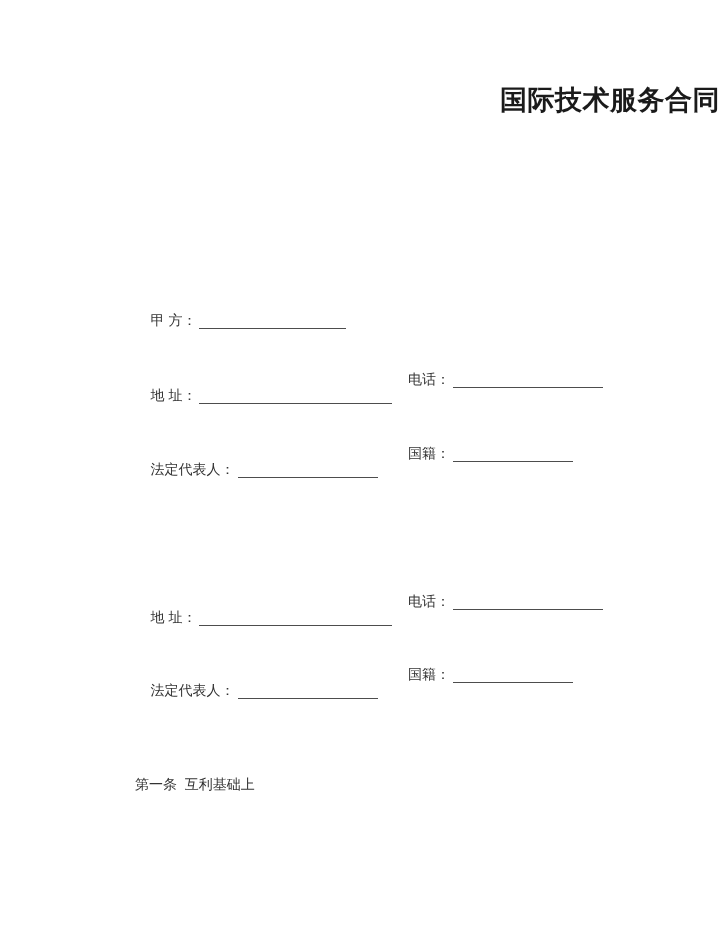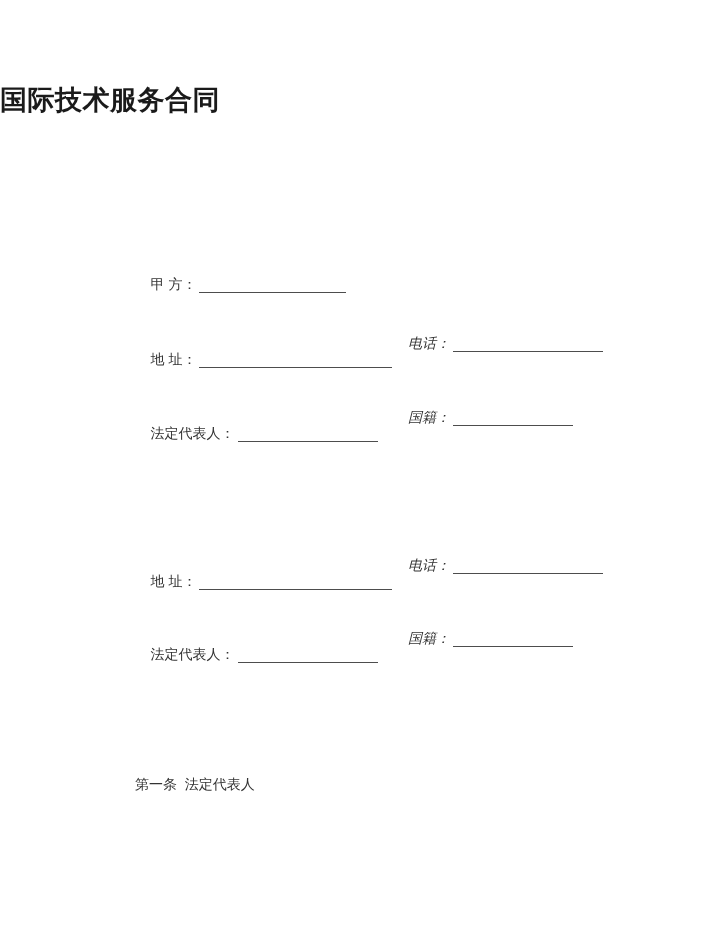--- a/index.html
+++ b/index.html
@@ -25,46 +25,46 @@
     width: 720px;
     height: 931px;
     background: var(--background);
   }
   .title {
     position: absolute;
     top: 84px;
     left: 0;
     right: 0;
     margin: 0;
-    text-align: left;
+    text-align: right;
     font-size: 27px;
     line-height: 32px;
     font-weight: bold;
     color: var(--title);
     letter-spacing: 0.5px;
     white-space: pre;
   }
   .row {
     position: absolute;
     left: 135px;
     font-size: 14px;
     line-height: 16px;
     color: var(--text);
     white-space: pre;
   }
   .col2 {
     position: absolute;
     left: 273px;
     top: 0;
     white-space: pre;
-    font-style: italic;
   }
   .label {
     display: inline-block;
     white-space: pre;
+    margin-top: 36px;
   }
   .blank {
     display: inline-block;
     margin-left: 3px;
     height: 14px;
     border-bottom: 1px solid var(--blank-line);
     vertical-align: -4px;
   }
   .w-name  { width: 147px; }
   .w-addr  { width: 193px; }
@@ -101,15 +101,15 @@
     <span><span class="label">地 址：</span><span class="blank w-addr"></span></span>
     <span class="col2"><span class="label">电话：</span><span class="blank w-phone"></span></span>
   </div>
 
   <div class="row" style="top:630px">
     <span><span class="label">法定代表人：</span><span class="blank w-rep"></span></span>
     <span class="col2"><span class="label">国籍：</span><span class="blank w-nat"></span></span>
   </div>
 
 
-  <div class="row" style="top:776px">第一条  法定代表人</div>
+  <div class="row" style="top:776px">第一条  互利基础上</div>
 
 </div>
 
 </body></html>

